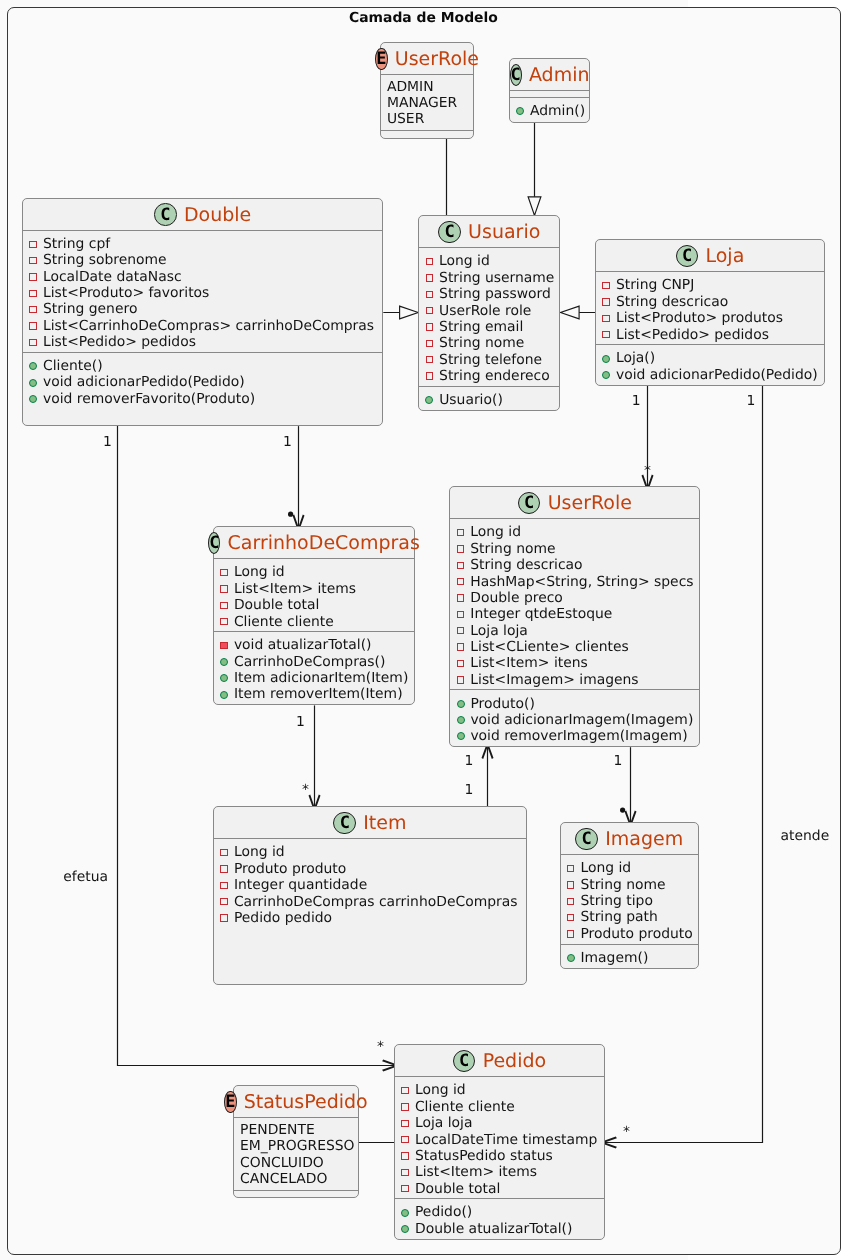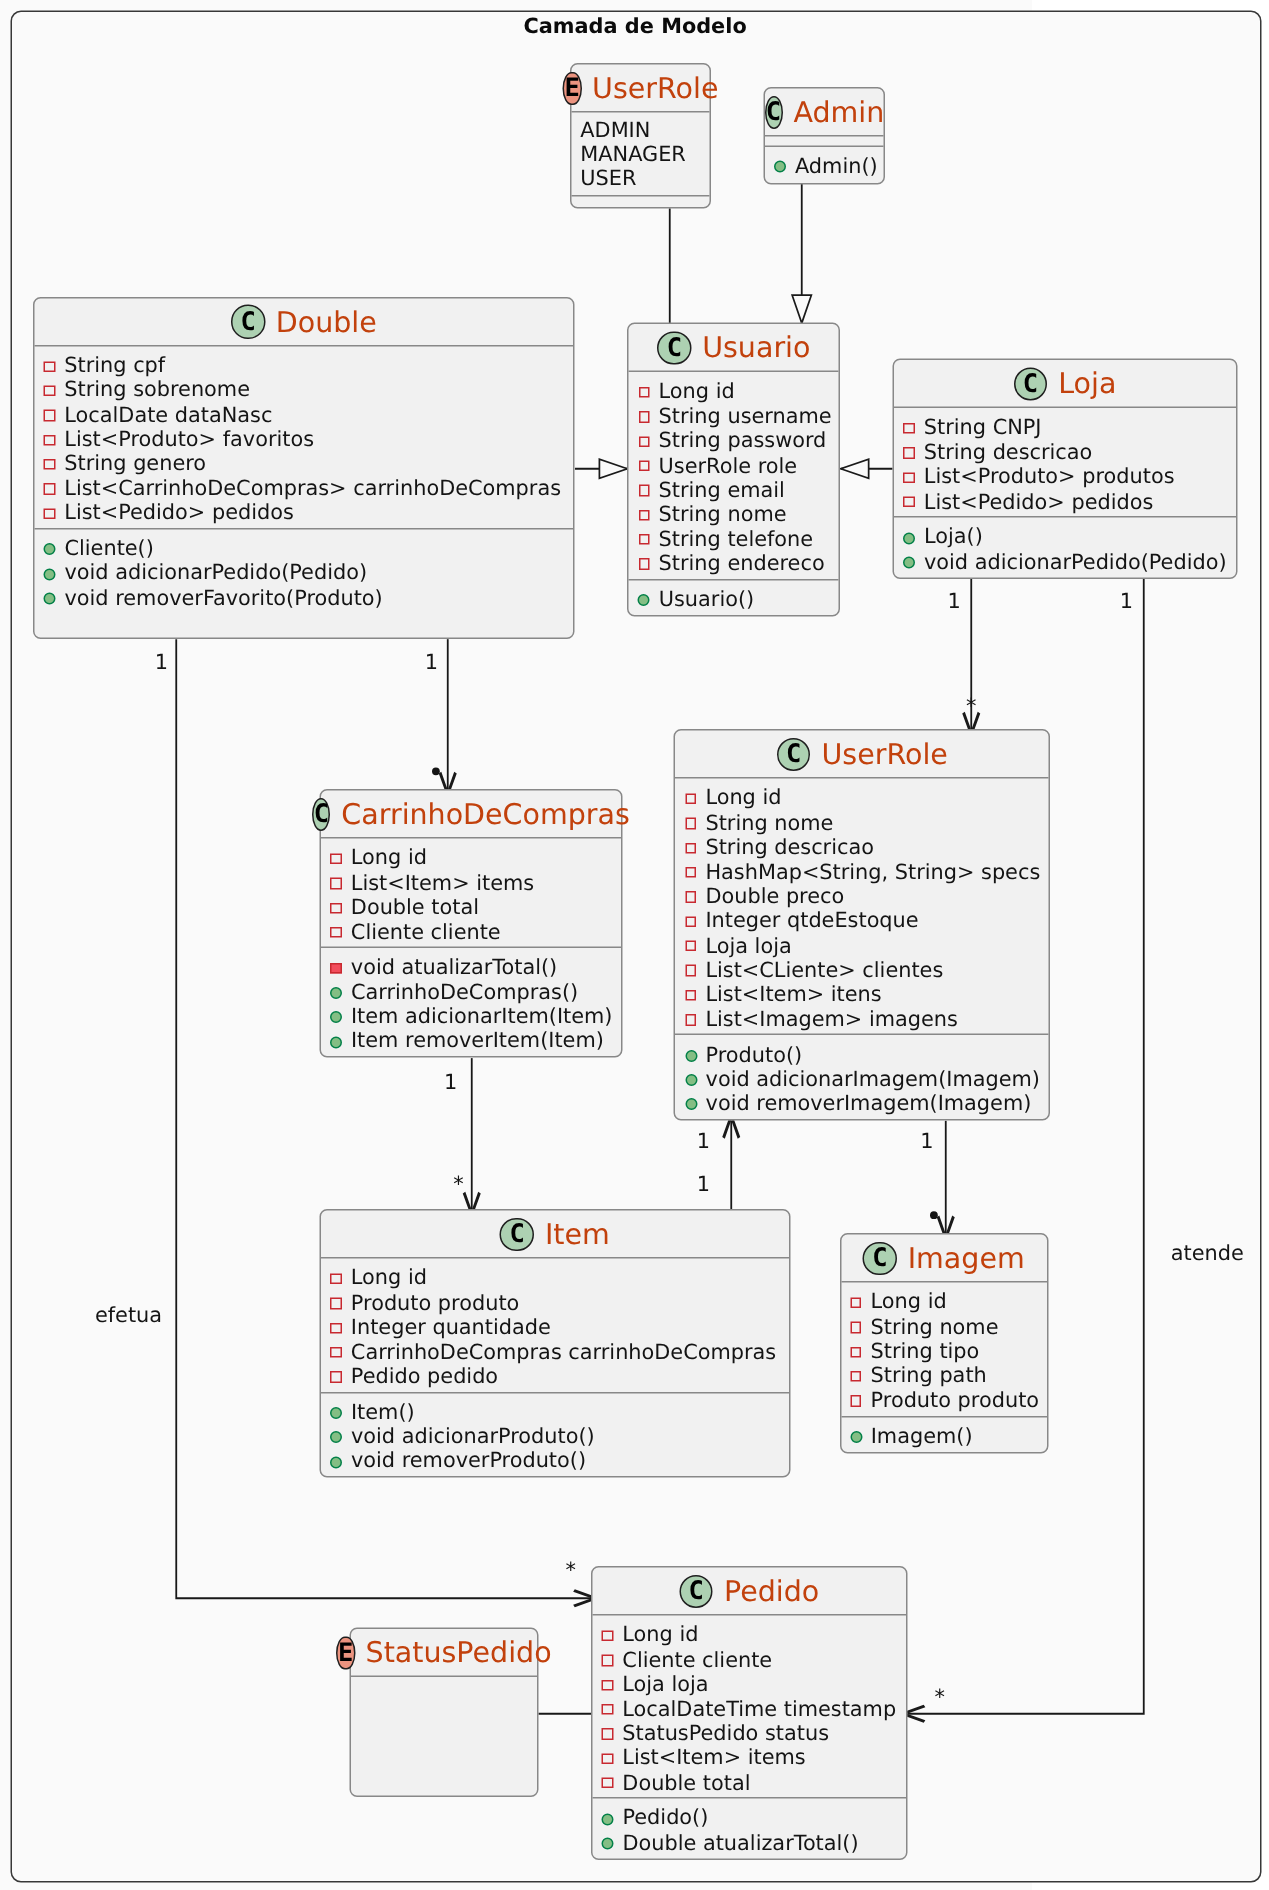--- a/index.html
+++ b/index.html
@@ -364,34 +364,20 @@
           </div>
           <div class="row">
             <span class="vis private"></span>
             <span>CarrinhoDeCompras carrinhoDeCompras</span>
           </div>
           <div class="row">
             <span class="vis private"></span>
             <span>Pedido pedido</span>
           </div>
         </div>
-        <div class="sec">
-          <div class="row">
-            <span class="vis public"></span>
-            <span>Item()</span>
-          </div>
-          <div class="row">
-            <span class="vis public"></span>
-            <span>void adicionarProduto()</span>
-          </div>
-          <div class="row">
-            <span class="vis public"></span>
-            <span>void removerProduto()</span>
-          </div>
-        </div>
       </div>
       <div class="cls" style="left: 559.5px; top: 822.3px; width: 139.5px; height: 146.3px;">
         <div class="cls-hdr" style="height: 31px;">
           <div class="stereo C">C</div>
           <div class="nm">Imagem</div>
         </div>
         <div class="sec">
           <div class="row">
             <span class="vis private"></span>
             <span>Long id</span>
@@ -417,20 +403,26 @@
           <div class="row">
             <span class="vis public"></span>
             <span>Imagem()</span>
           </div>
         </div>
       </div>
       <div class="cls" style="left: 233px; top: 1085.4px; width: 126px; height: 112.9px;">
         <div class="cls-hdr" style="height: 31px;">
           <div class="stereo E">E</div>
           <div class="nm">StatusPedido</div>
+        </div>
+        <div class="sec enum">
+          <div class="enumrow">PENDENTE</div>
+          <div class="enumrow">EM_PROGRESSO</div>
+          <div class="enumrow">CONCLUIDO</div>
+          <div class="enumrow">CANCELADO</div>
         </div>
         <div class="sec" style="height: 6.5px; padding: 0px;"></div>
       </div>
       <div class="cls" style="left: 394px; top: 1044.4px; width: 211px; height: 195.4px;">
         <div class="cls-hdr" style="height: 31px;">
           <div class="stereo C">C</div>
           <div class="nm">Pedido</div>
         </div>
         <div class="sec">
           <div class="row">

